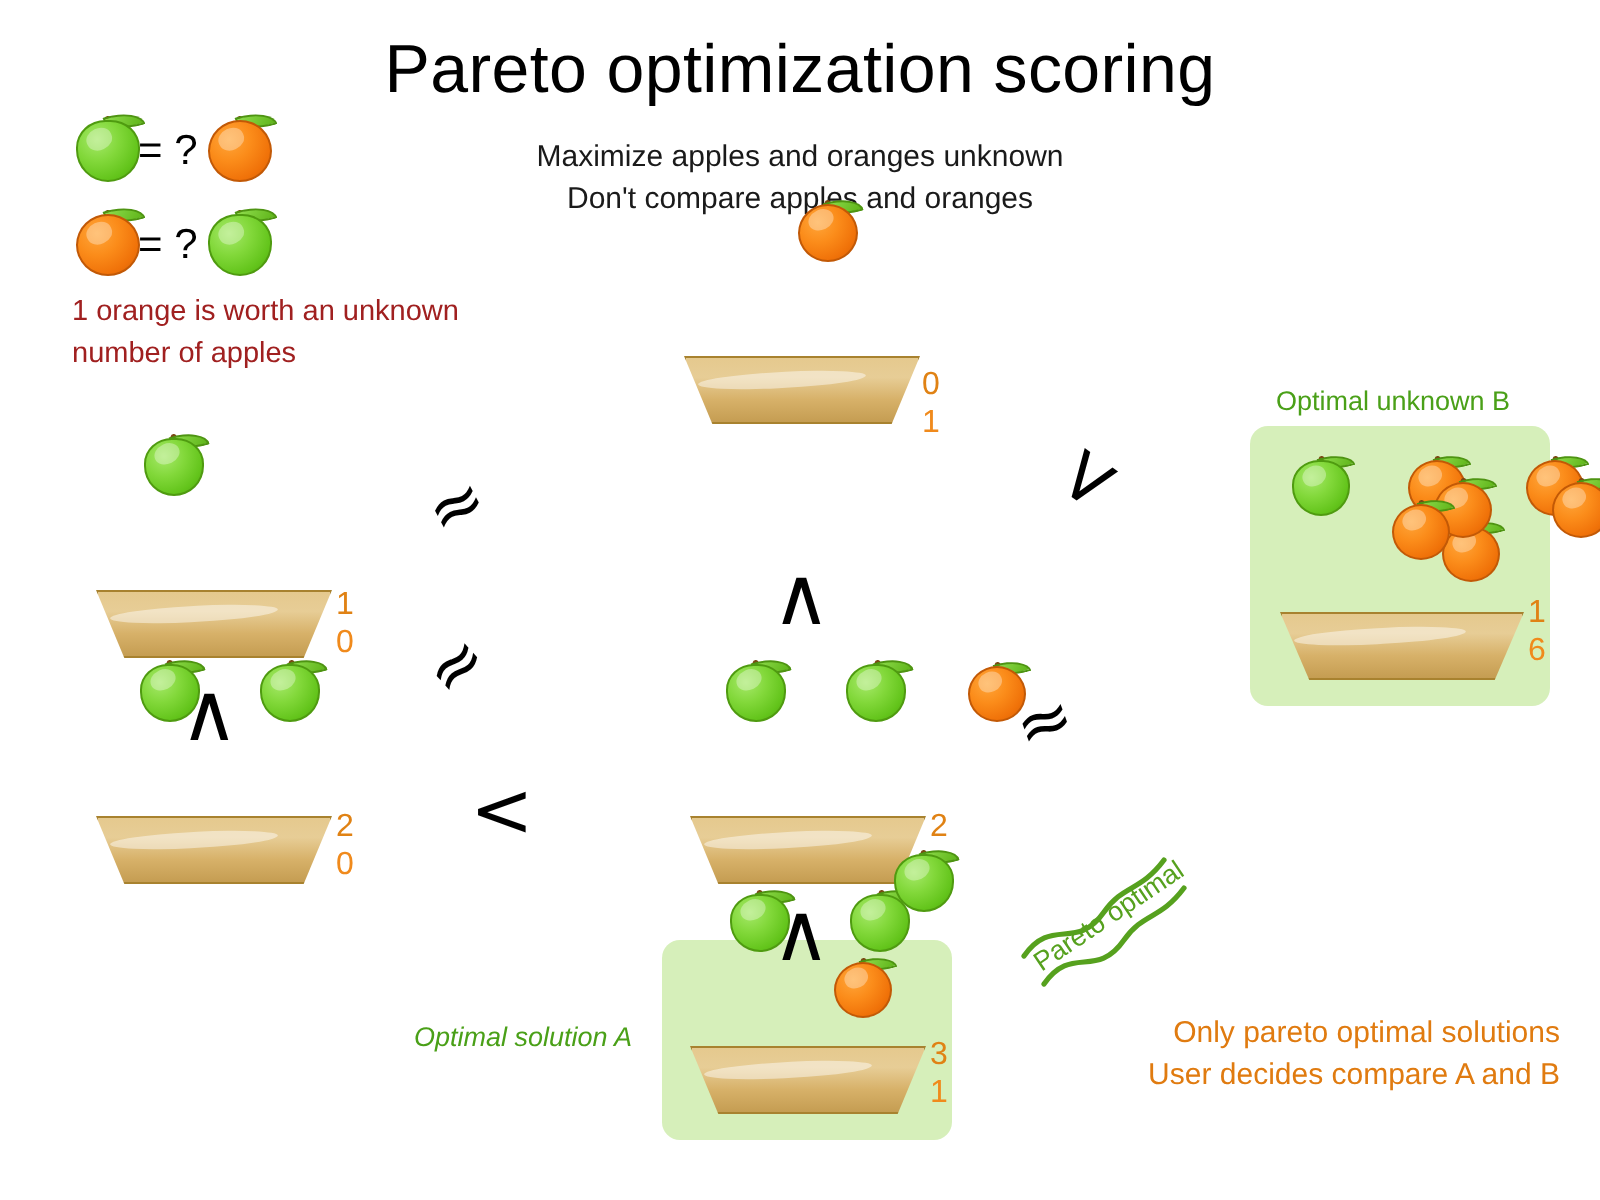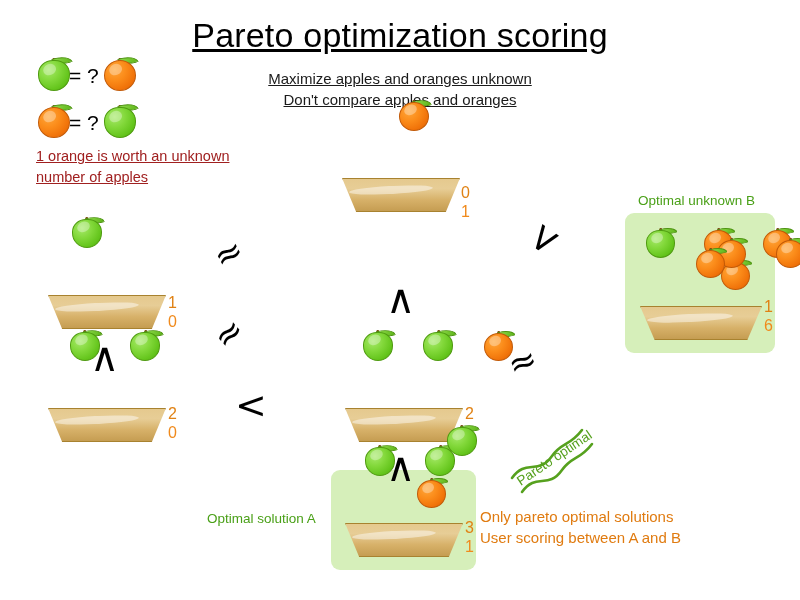--- a/index.html
+++ b/index.html
@@ -8,21 +8,21 @@
     background: #ffffff;
   }
   body {
     width: 800px;
     height: 600px;
     position: relative;
     overflow: hidden;
     font-family: "Liberation Sans", sans-serif;
     color: #000;
   }
-  .abs { position: absolute; text-decoration: underline; }
+  .abs { position: absolute; }
 
   
   #page-title {
     left: 0; top: 16px; width: 800px;
     text-align: center;
     font-size: 34px;
     font-weight: normal;
     letter-spacing: 0.2px;
     color: #000000;
   }
@@ -177,20 +177,21 @@
     transform: rotate(-34deg);
     transform-origin: left top;
     white-space: nowrap;
   }
 
   
   #bottom-note {
     position: absolute;
     left: 480px; top: 506px;
     width: 300px;
+    text-align: right;
     font-size: 15px;
     line-height: 21px;
     color: #e07b10;
   }
 </style>
 </head>
 <body>
 
 <div class="abs" id="page-title">Pareto optimization scoring</div>
 <div class="abs" id="subtitle">
@@ -356,21 +357,21 @@
     </span>
   </div>
   <div class="bowl">
       <span class="rim-hi"></span>
     </div>
 </div>
 <div class="score" style="left:465px; top:518px;">
   <div>3</div>
   <div class="s2">1</div>
 </div>
-<div class="sol-label" style="left:207px; top:511px;">Optimal solution A</div>
+<div class="sol-label" style="left:207px; top:511px;font-style:italic;">Optimal solution A</div>
 
 <div class="bowl-group" style="left:640px; top:288px; width:122px; height:52px;">
   <div class="bowl-fruits">
     <span class="fruit apple abs" style="width:29px;height:28px;left:6px;bottom:-8px;">
       <span class="stem"></span>
       <span class="leaf"></span>
       <span class="body"></span>
       <span class="shine"></span>
     </span>
     <span class="fruit orange abs" style="width:29px;height:28px;left:31px;bottom:-8px;">
@@ -439,14 +440,14 @@
 <div id="pareto-optimal-annotation">
   <svg width="130" height="110" viewBox="0 0 130 110">
     <path d="M4,60 C18,40 30,58 44,38 C54,24 62,28 74,12" fill="none" stroke="#56a11e" stroke-width="2.6" stroke-linecap="round"></path>
     <path d="M14,74 C28,54 40,72 54,52 C64,38 72,42 84,26" fill="none" stroke="#56a11e" stroke-width="2.6" stroke-linecap="round"></path>
   </svg>
   <span class="po-label">Pareto optimal</span>
 </div>
 
 <div id="bottom-note">
   <div>Only pareto optimal solutions</div>
-  <div>User scoring between A and B</div>
+  <div>User decides compare A and B</div>
 </div>
 
 </body></html>

